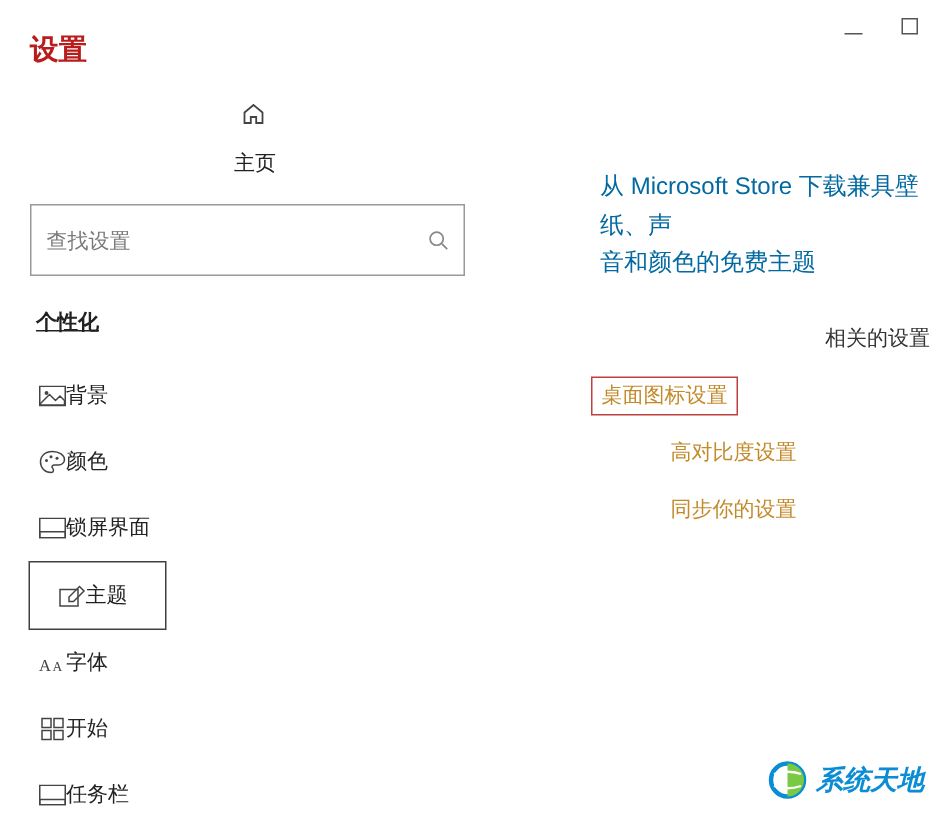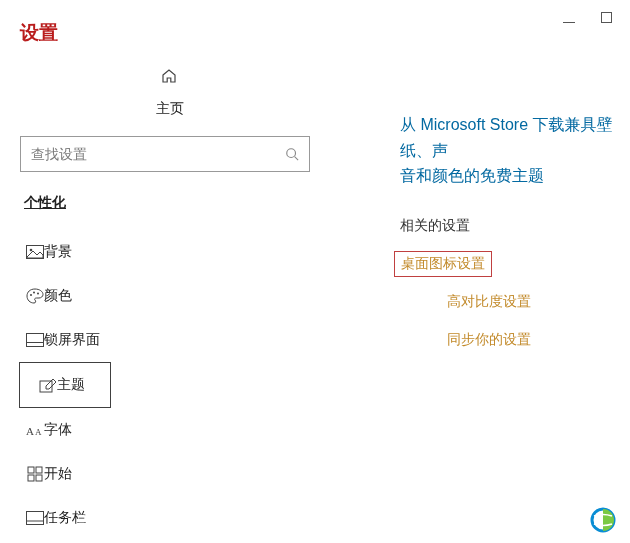--- a/index.html
+++ b/index.html
@@ -45,21 +45,21 @@
     gap: 16px;
     padding: 8px 6px 18px 6px;
     cursor: pointer;
     flex-direction: column;
   }
   .home-row .icon { width: 18px; text-align: center; }
   .home-row .label { font-size: 14px; }
 
   .search-box {
     width: 290px;
-    height: 36px;
+    height: 48px;
     border: 1px solid #999;
     background: #fff;
     display: flex;
     align-items: center;
     padding: 0 10px;
     margin-bottom: 22px;
   }
   .search-input {
     flex: 1;
     border: none;
@@ -115,20 +115,21 @@
   .promo-text {
     font-size: 16px;
     color: #0369a1;
     line-height: 1.6;
     margin-bottom: 28px;
   }
   .related-heading {
     font-size: 14px;
     color: #333;
     margin-bottom: 16px;
+    text-align: right;
   }
   .link-item {
     display: block;
     font-size: 14px;
     color: #c28a2a;
     margin-bottom: 20px;
     cursor: pointer;
     margin-left: 47px;
   }
   .link-item.highlighted {
@@ -282,13 +283,14 @@
   <span class="link-item">同步你的设置</span>
 </div>
 
 <div class="watermark">
   <svg width="26" height="26" viewBox="0 0 26 26">
     <circle cx="13" cy="13" r="11" fill="none" stroke="#0a8dd4" stroke-width="3"></circle>
     <path d="M 13 2 A 11 11 0 0 1 13 24" fill="#7ac943"></path>
     <path d="M 4 9 Q 13 6 22 9" fill="none" stroke="#fff" stroke-width="1.5"></path>
     <path d="M 4 17 Q 13 20 22 17" fill="none" stroke="#fff" stroke-width="1.5"></path>
   </svg>
+  <span class="wm-text">系统天地</span>
 </div>
 
 </body></html>

